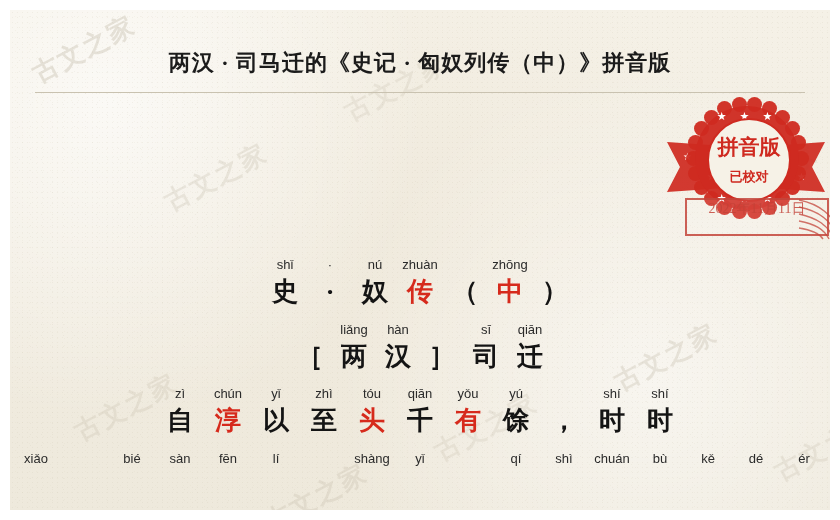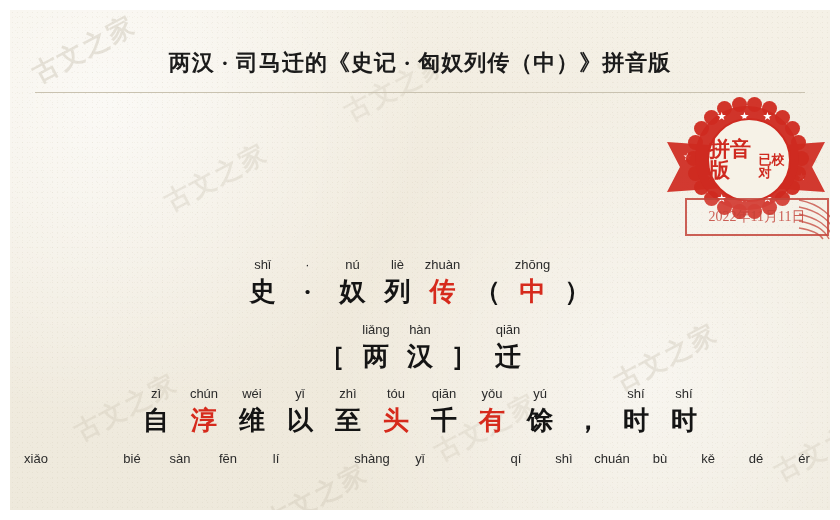--- a/index.html
+++ b/index.html
@@ -151,20 +151,21 @@
   #seal-inner {
     position: absolute;
     left: 42px;
     top: 20px;
     width: 80px;
     height: 80px;
     border-radius: 50%;
     background: #f6f2e7;
     border: 2px solid #cf2a20;
     display: flex;
+    flex-direction: column;
     align-items: center;
     justify-content: center;
   }
   #seal-main-text {
     color: #cf2a20;
     font-size: 21px;
     font-weight: 700;
     letter-spacing: 0px;
     line-height: 1;
     font-family: "Liberation Serif", "DejaVu Serif", serif;
@@ -191,21 +192,21 @@
 
   #date-stamp {
     position: absolute;
     left: 20px;
     top: 100px;
     width: 140px;
     height: 34px;
     border: 2px solid #c4463c;
     opacity: .85;
     display: flex;
-    align-items: center;
+    align-items: flex-start;
     justify-content: center;
     background: rgba(255,255,255,0.12);
   }
   #date-stamp-text {
     color: #c4463c;
     font-size: 14px;
     letter-spacing: 0px;
     font-family: "Liberation Serif", "DejaVu Serif", serif;
   }
   #cancel-lines {
@@ -373,24 +374,20 @@
           </div>
           <div class="cell">
             <div class="py">·</div>
             <div class="hz">·</div>
           </div>
           <div class="cell">
             <div class="py">nú</div>
             <div class="hz">奴</div>
           </div>
           <div class="cell">
-            <div class="py">liè</div>
-            <div class="hz">列</div>
-          </div>
-          <div class="cell">
             <div class="py">zhuàn</div>
             <div class="hz red">传</div>
           </div>
           <div class="cell">
             <div class="py"></div>
             <div class="hz">（</div>
           </div>
           <div class="cell">
             <div class="py">zhōng</div>
             <div class="hz red">中</div>
@@ -411,38 +408,38 @@
           </div>
           <div class="cell">
             <div class="py">hàn</div>
             <div class="hz">汉</div>
           </div>
           <div class="cell">
             <div class="py"></div>
             <div class="hz">］</div>
           </div>
           <div class="cell">
+            <div class="py">sī</div>
+            <div class="hz">司</div>
+          </div>
+          <div class="cell">
             <div class="py">qiān</div>
             <div class="hz">迁</div>
           </div>
         </div>
         <div class="vline" id="line-body1">
           <div class="cell">
             <div class="py">zì</div>
             <div class="hz">自</div>
           </div>
           <div class="cell">
             <div class="py">chún</div>
             <div class="hz red">淳</div>
           </div>
           <div class="cell">
-            <div class="py">wéi</div>
-            <div class="hz">维</div>
-          </div>
-          <div class="cell">
             <div class="py">yǐ</div>
             <div class="hz">以</div>
           </div>
           <div class="cell">
             <div class="py">zhì</div>
             <div class="hz">至</div>
           </div>
           <div class="cell">
             <div class="py">tóu</div>
             <div class="hz red">头</div>

